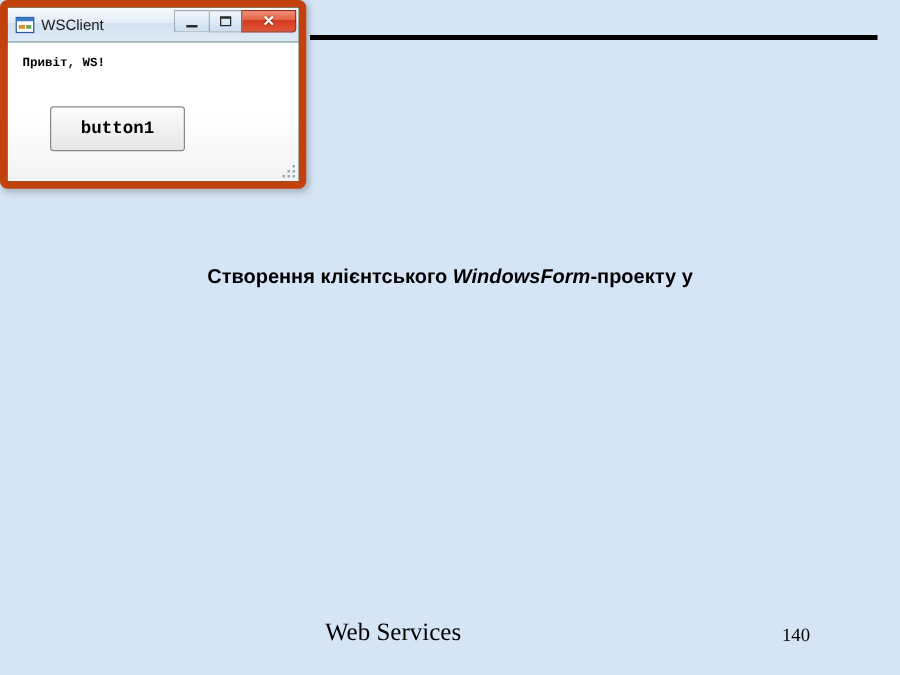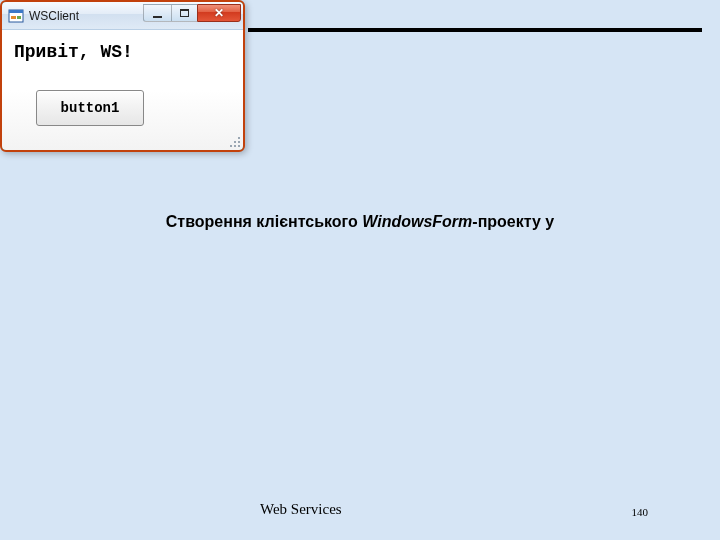--- a/index.html
+++ b/index.html
@@ -1,41 +1,41 @@
 <!DOCTYPE html>
 <html><head>
   <meta charset="utf-8">
   <style>
     * { margin: 0; padding: 0; box-sizing: border-box; }
     body { width: 720px; height: 540px; background: #d6e5f5; font-family: Arial, sans-serif; position: relative; overflow: hidden; }
-    .win-window { position: absolute; left: 0; top: 0; width: 245px; border: 2px solid #c2410c; border-radius: 6px; box-shadow: 2px 2px 6px rgba(0,0,0,0.25); background: #14532d; overflow: hidden; }
+    .win-window { position: absolute; left: 0; top: 0; width: 245px; border: 6px solid #c2410c; border-radius: 6px; box-shadow: 2px 2px 6px rgba(0,0,0,0.25); background: #14532d; overflow: hidden; }
     .titlebar { height: 28px; background: linear-gradient(to bottom, #f7fbff 0%, #e3ecf7 45%, #d2e0f0 46%, #dfeaf6 100%); display: flex; align-items: center; justify-content: space-between; padding: 0 0 0 6px; border-bottom: 1px solid #b9cfe5; }
     .title-left { display: flex; align-items: center; gap: 5px; }
     .app-icon { width: 16px; height: 16px; display: flex; align-items: center; justify-content: center; }
     .app-icon svg { width: 16px; height: 16px; }
     .title-text { font-size: 12px; color: #1a1a1a; }
     .win-buttons { display: flex; height: 18px; margin-right: 2px; margin-top: -5px; }
     .win-btn { height: 18px; border: 1px solid rgba(0,0,0,0.25); display: flex; align-items: center; justify-content: center; position: relative; }
     .min-btn { width: 28px; background: linear-gradient(to bottom,#f1f6fc,#cbdff1); border-radius: 0 0 0 3px; border-right: none; }
     .max-btn { width: 26px; background: linear-gradient(to bottom,#f1f6fc,#cbdff1); border-right: none; }
     .close-btn { width: 44px; background: linear-gradient(to bottom,#f08f77 0%, #e26043 45%, #d23b1f 46%, #e35537 100%); border-radius: 0 0 3px 0; border-color: #9a2f1a; }
     .min-glyph { width: 9px; height: 2px; background: #2a2a2a; margin-top: 7px; }
     .max-glyph { width: 9px; height: 8px; border: 1px solid #2a2a2a; border-top: 2px solid #2a2a2a; }
     .close-x { color: #fff; font-weight: bold; font-size: 12px; line-height: 1; text-shadow: 0 0 2px rgba(0,0,0,0.5); }
     .client-area { padding: 10px 12px 24px 12px; background: linear-gradient(to bottom, #fff 50%, #f3f3f3 100%); }
-    .label-text { font-family: "Courier New", monospace; font-weight: bold; font-size: 18px; color: #000; margin-bottom: 28px; margin-top: 2px; }
+    .label-text { font-family: "Courier New", monospace; font-weight: bold; font-size: 10px; color: #000; margin-bottom: 28px; margin-top: 2px; }
     .button1 { width: 108px; height: 36px; margin-left: 22px; background: linear-gradient(to bottom,#fdfdfd,#e6e6e6); border: 1px solid #888; border-radius: 3px; font-family: "Courier New", monospace; font-weight: bold; font-size: 14px; color: #000; display: flex; align-items: center; justify-content: center; box-shadow: inset 0 1px 0 #fff; }
     .resize-grip { position: absolute; right: 2px; bottom: 2px; width: 14px; height: 14px; }
     .resize-grip span { position: absolute; width: 2px; height: 2px; background: #9aa6b2; }
     .hr-line { position: absolute; left: 248px; top: 28px; width: 454px; height: 4px; background: #000; }
     .heading-block { position: absolute; left: 0; top: 210px; width: 720px; text-align: center; }
     .heading-row { font-size: 16px; font-weight: bold; color: #000; line-height: 1.55; }
     .em-it { font-style: italic; }
-    .footer-text { position: absolute; left: 260px; bottom: 22px; font-family: "Times New Roman", serif; font-size: 15px; color: #000; }
-    .page-num { position: absolute; right: 72px; bottom: 22px; font-family: "Times New Roman", serif; font-size: 11px; color: #000; }
+    .footer-text { position: absolute; left: 260px; bottom: 22px; font-family: "Times New Roman", serif; font-size: 20px; color: #000; }
+    .page-num { position: absolute; right: 72px; bottom: 22px; font-family: "Times New Roman", serif; font-size: 15px; color: #000; }
   </style>
 </head>
 <body>
 
 <div class="win-window">
   <div class="titlebar">
     <div class="title-left">
       <span class="app-icon">
         <svg viewBox="0 0 16 16">
             <rect x="1" y="2" width="14" height="12" fill="#fff" stroke="#2b5a9e" stroke-width="1"></rect>

